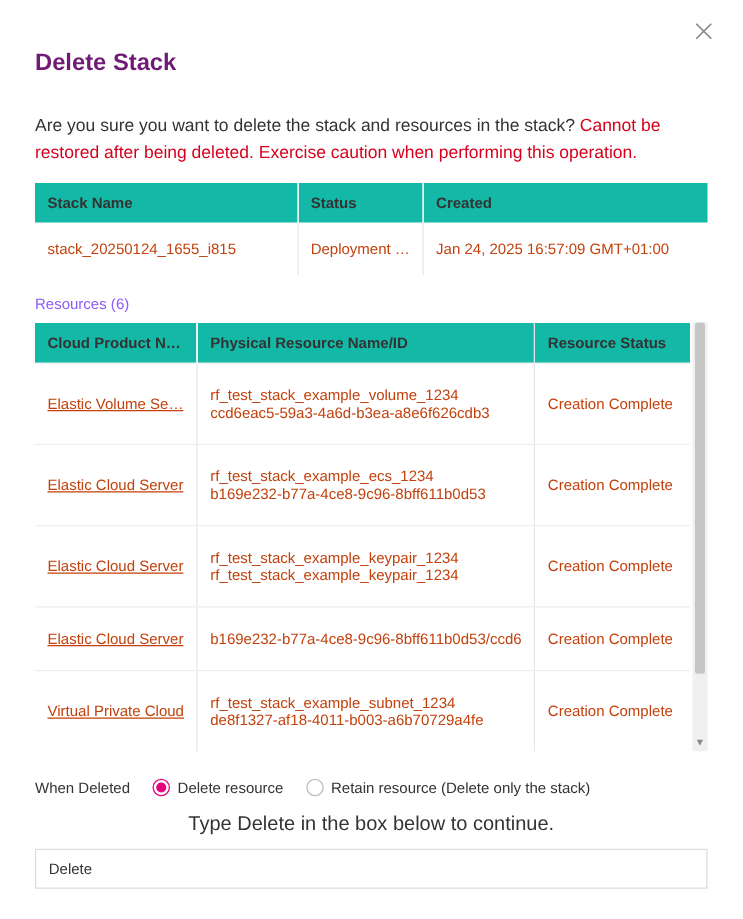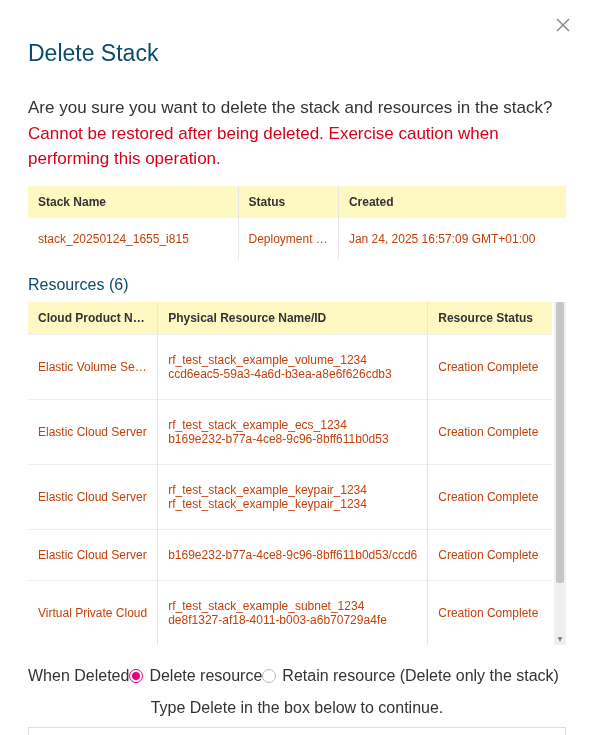--- a/index.html
+++ b/index.html
@@ -19,39 +19,39 @@
     position: absolute;
     top: 18px;
     right: 22px;
     width: 16px;
     height: 16px;
     cursor: pointer;
     color: #888;
   }
   .close-btn svg { width: 14px; height: 14px; display:block; }
   h1.title {
-    font-size: 23px;
-    font-weight: normal;
+    font-size: 19px;
+    font-weight: bold;
     margin: 16px 0 28px 0;
-    color: #0c4a6e;
+    color: #701a75;
   }
   .confirm-text {
-    font-size: 17px;
+    font-size: 14px;
     line-height: 1.5;
     margin-bottom: 14px;
     color: #333;
   }
   .confirm-text .warn { color: #d6001c; }
   
   .tbl {
     width: 100%;
     border-collapse: collapse;
   }
   .tbl th {
-    background: #fef9c3;
+    background: #14b8a6;
     text-align: left;
     font-weight: bold;
     font-size: 12px;
     color: #333;
     padding: 9px 10px;
     white-space: nowrap;
     overflow: hidden;
     text-overflow: ellipsis;
   }
   .tbl td {
@@ -59,42 +59,42 @@
     font-size: 12px;
     color: #c2410c;
     white-space: nowrap;
     overflow: hidden;
     text-overflow: ellipsis;
   }
   .tbl th + th, .tbl td + td { border-left: 1px solid #e6e6e6; }
   .stack-table th:nth-child(1), .stack-table td:nth-child(1){ width: 210px; }
   .stack-table th:nth-child(2), .stack-table td:nth-child(2){ width: 100px; }
   .resources-heading {
-    font-size: 16px;
-    color: #0c4a6e;
+    font-size: 12px;
+    color: #8b5cf6;
     margin: 16px 0 8px 0;
   }
   .resources-wrap {
     position: relative;
     display: flex;
     justify-content: flex-end;
   }
   .res-table-wrap { flex: 1; }
   .res-tbl th:nth-child(1){ width:125px; }
   .res-tbl th:nth-child(2){ width:260px; }
   .res-tbl th:nth-child(3){ }
   .res-tbl td {
     border-top: 1px solid #eee;
     padding: 18px 10px;
     vertical-align: middle;
     white-space: normal;
   }
   .res-tbl td.single-line { white-space: nowrap; overflow:hidden; text-overflow:ellipsis; }
   .res-tbl td .line1, .res-tbl td .line2 { display:block; white-space:nowrap; overflow:hidden; text-overflow:ellipsis; max-width: 255px; }
-  .res-tbl td.type-cell { white-space: nowrap; overflow:hidden; text-overflow:ellipsis; }
+  .res-tbl td.type-cell { white-space: nowrap; overflow:hidden; text-overflow:ellipsis;text-decoration:underline; }
   .scroll-track {
     width: 12px;
     background: #f0f0f0;
     margin-left: 2px;
     position: relative;
   }
   .scroll-thumb {
     position: absolute;
     left: 2px;
     width: 8px;
@@ -109,22 +109,23 @@
     height:12px;
     color:#888;
     font-size:10px;
     text-align:center;
     line-height:12px;
   }
   .when-deleted-row {
     display:flex;
     align-items:center;
     margin-top: 22px;
-    font-size: 16px;
-    color: #333;
+    font-size: 12px;
+    color: #333;
+    gap: 18px;
   }
   .radio {
     display:inline-flex;
     align-items:center;
     gap:6px;
     cursor:pointer;
     justify-content:center;
   }
   .radio .outer {
     width:14px; height:14px;

